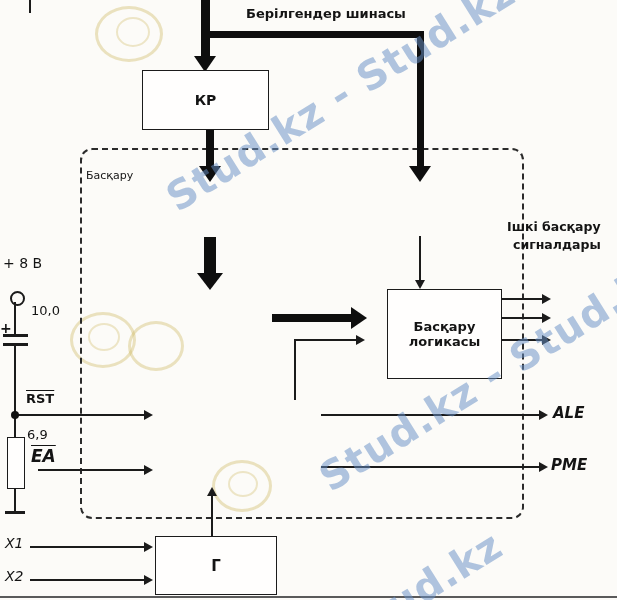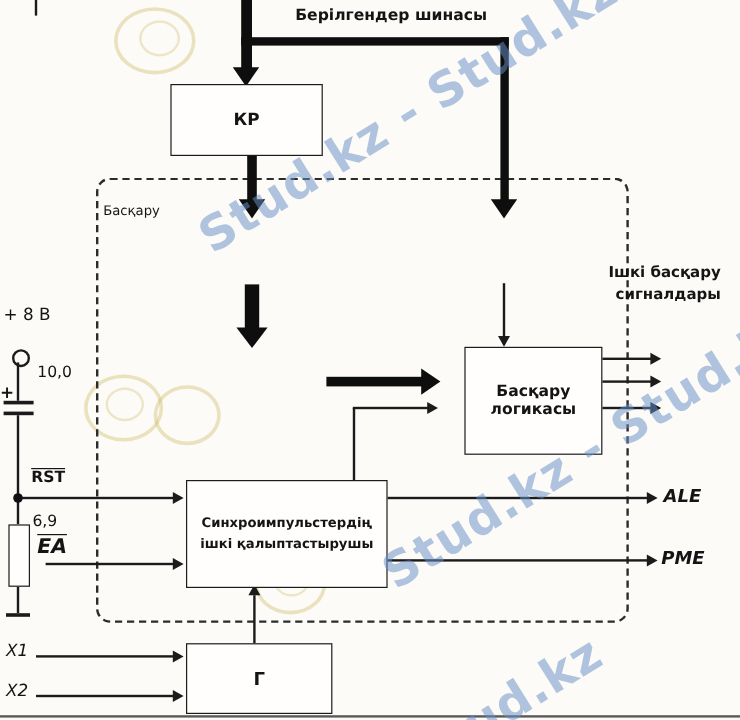--- a/index.html
+++ b/index.html
@@ -79,24 +79,20 @@
   <div class="hline" style="left:480px;top:298px;width:64px"></div>
   <div class="arr arr-r" style="left:542px;top:294px"></div>
   <div class="hline" style="left:480px;top:317px;width:64px"></div>
   <div class="arr arr-r" style="left:542px;top:313px"></div>
   <div class="hline" style="left:480px;top:339px;width:64px"></div>
   <div class="arr arr-r" style="left:542px;top:335px"></div>
 
   <div class="lbl bl" style="left:507px;top:219px;font-size:12.5px">Ішкі басқару</div>
   <div class="lbl bl" style="left:513px;top:237px;font-size:12.5px">сигналдары</div>
 
-  <div class="box" style="left:155px;top:400px;width:166px;height:88px">
-    <span class="bl" style="font-size:11px;line-height:1.6">Синхроимпульстердің</span>
-    <span class="bl" style="font-size:11px;line-height:1.6">ішкі қалыптастырушы</span>
-  </div>
 
   <div class="vline" style="left:294px;top:340px;height:60px"></div>
   <div class="hline" style="left:294px;top:339px;width:64px"></div>
   <div class="arr arr-r" style="left:356px;top:335px"></div>
 
   <div class="hline" style="left:321px;top:414px;width:220px"></div>
   <div class="arr arr-r" style="left:539px;top:410px"></div>
   <div class="lbl it" style="left:553px;top:404px;font-size:15px;font-weight:600">ALE</div>
 
   <div class="hline" style="left:321px;top:466px;width:220px"></div>

